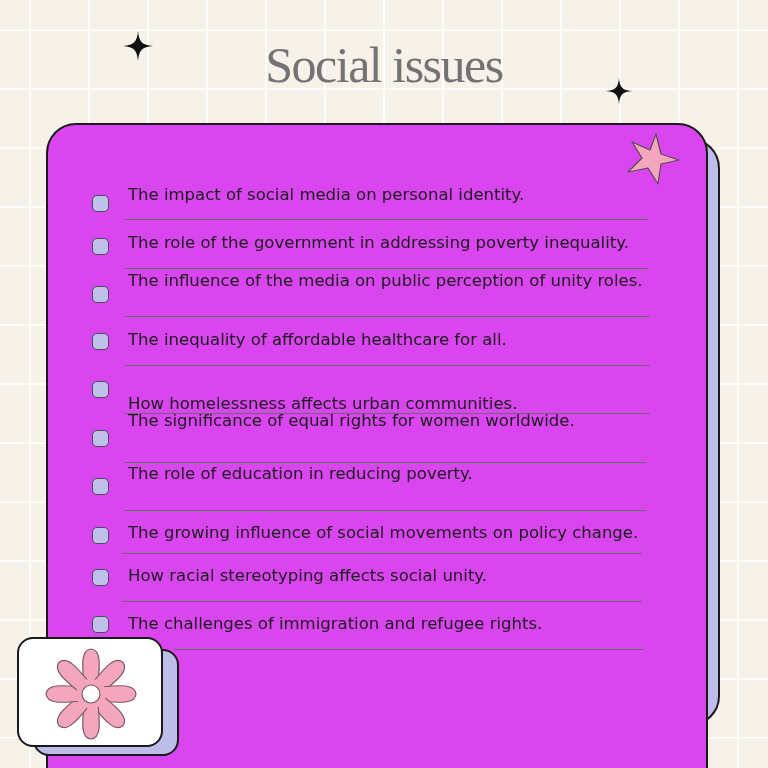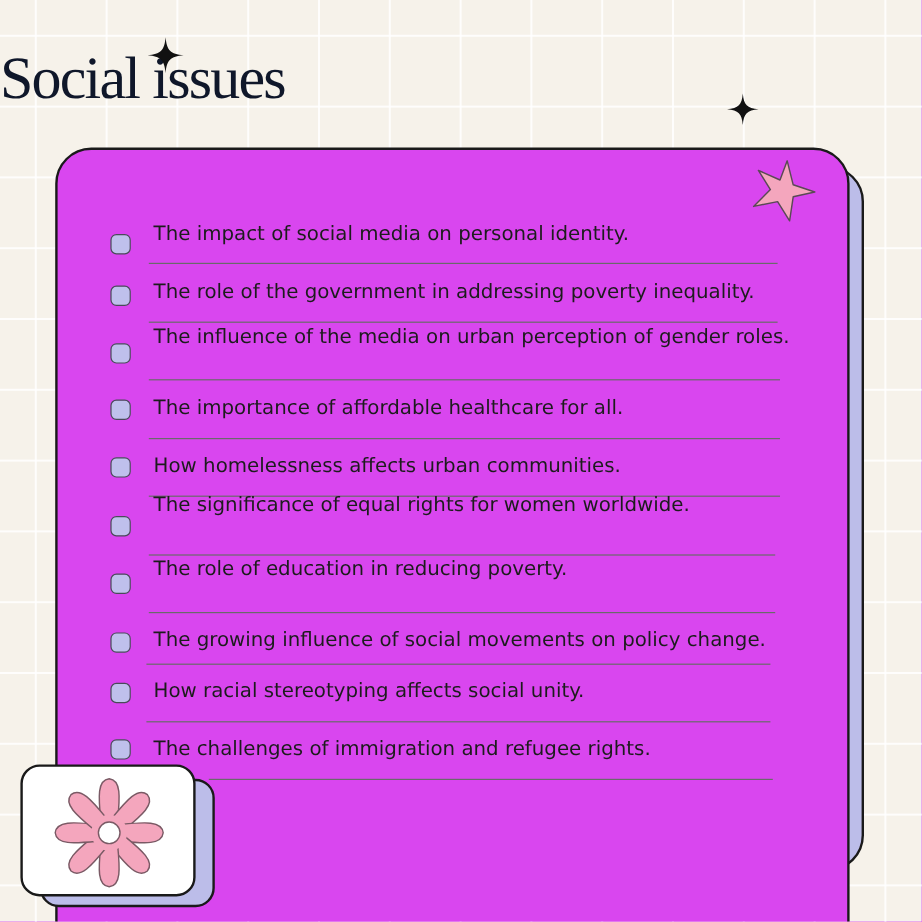--- a/index.html
+++ b/index.html
@@ -7,23 +7,23 @@
       width: 768px; height: 768px; position: relative; overflow: hidden;
       background-color: #f6f2ea;
       background-image:
         linear-gradient(to right, rgba(255,255,255,0.85) 2px, transparent 2px),
         linear-gradient(to bottom, rgba(255,255,255,0.85) 2px, transparent 2px);
       background-size: 59px 59px;
       background-position: 29px 29px;
       font-family: "DejaVu Sans", sans-serif;
     }
     .title {
-      position: absolute; left: 0; right: 0; top: 36px; 
+      position: absolute; left: 0; right: 0; top: 36px; text-align: center;
       font-family: "Liberation Serif", "DejaVu Serif", serif;
-      font-size: 50px; color: #0f172a; letter-spacing: -1.5px;
+      font-size: 50px; color: #737373; letter-spacing: -1.5px;
       margin: 0; font-weight: normal;
     }
     .sparkle { position: absolute; }
     .card-shadow {
       position: absolute; left: 60px; top: 138px; width: 660px; height: 588px;
       background: #bcbde9; border: 2px solid #1a1a1a; border-radius: 30px;
       box-sizing: border-box;
     }
     .card {
       position: absolute; left: 46px; top: 123px; width: 662px; height: 696px;
@@ -83,33 +83,33 @@
   </div>
 
   <div class="item" style="top:0">
     <div class="checkbox" style="top:113px"></div>
     <div class="item-text" style="top:107px;width:560px">The role of the government in addressing poverty inequality.</div>
     <div class="rule" style="left:76px;width:524px;top:143px"></div>
   </div>
 
   <div class="item" style="top:0">
     <div class="checkbox" style="top:161px"></div>
-    <div class="item-text" style="top:145px;width:530px">The influence of the media on urban perception of gender roles.</div>
+    <div class="item-text" style="top:145px;width:530px">The influence of the media on public perception of unity roles.</div>
     <div class="rule" style="left:76px;width:526px;top:191px"></div>
   </div>
 
   <div class="item" style="top:0">
     <div class="checkbox" style="top:208px"></div>
-    <div class="item-text" style="top:204px">The importance of affordable healthcare for all.</div>
+    <div class="item-text" style="top:204px">The inequality of affordable healthcare for all.</div>
     <div class="rule" style="left:76px;width:526px;top:240px"></div>
   </div>
 
   <div class="item" style="top:0">
     <div class="checkbox" style="top:256px"></div>
-    <div class="item-text" style="top:252px">How homelessness affects urban communities.</div>
+    <div class="item-text" style="top:268px">How homelessness affects urban communities.</div>
     <div class="rule" style="left:76px;width:526px;top:288px"></div>
   </div>
 
   <div class="item" style="top:0">
     <div class="checkbox" style="top:305px"></div>
     <div class="item-text" style="top:285px">The significance of equal rights for women worldwide.</div>
     <div class="rule" style="left:76px;width:522px;top:337px"></div>
   </div>
 
   <div class="item" style="top:0">

